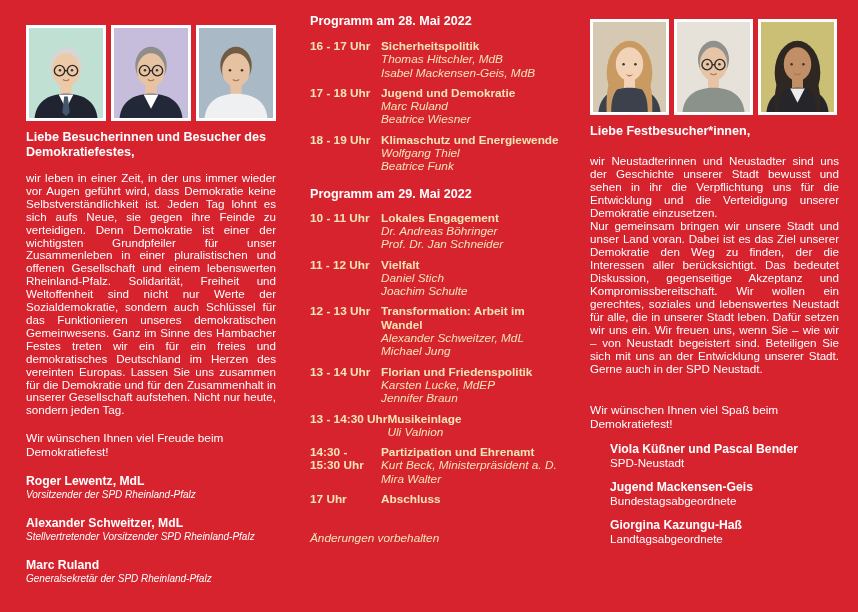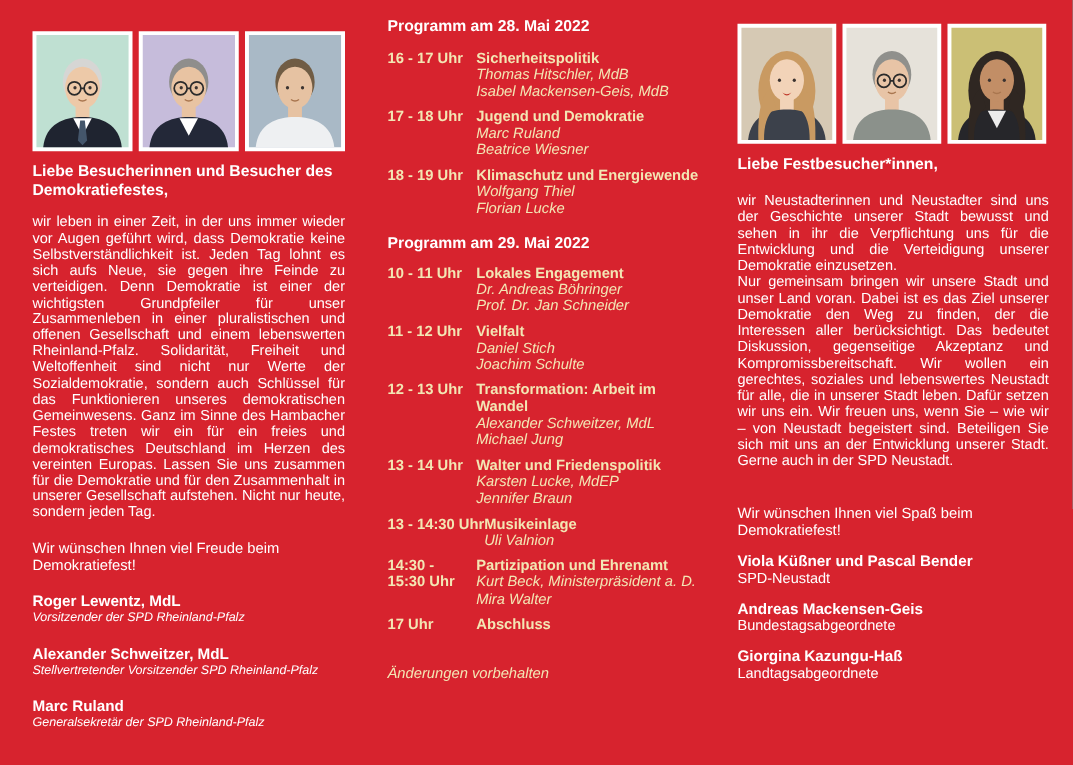--- a/index.html
+++ b/index.html
@@ -19,21 +19,21 @@
   .photo{width:80px;height:96px;background:var(--photo-frame,#fff);padding:3px;box-sizing:border-box;flex:0 0 auto;}
   #col-right .photo{width:79px;}
   .photo svg{display:block;width:100%;height:100%;}
 
   .greeting{margin-top:9px;font-size:12.6px;font-weight:bold;line-height:15px;white-space:pre-line;}
   .body-text{margin-top:12px;font-size:11.6px;line-height:12.9px;text-align:justify;white-space:pre-line;hyphens:none;}
   #col-right .body-text{margin-top:15px;line-height:13px;}
   .closing{margin-top:14px;font-size:11.8px;line-height:14px;white-space:pre-line;}
   #col-right .closing{margin-top:28px;}
   .sig{margin-top:15px;}
-  #col-right .sig{margin-top:11px;}
+  #col-right .sig{margin-top:11px;margin-left:20px;}
   #col-right .sig + .sig{margin-top:10px;}
   .sig-name{font-size:12.2px;font-weight:bold;line-height:14px;}
   .sig-role{font-size:10px;font-style:italic;line-height:13px;}
   #col-right .sig-role{font-size:11.6px;font-style:normal;line-height:14px;}
 
   .prog-title{font-size:12.6px;font-weight:bold;line-height:15px;margin:0 0 11px 0;}
   .prog-title.second{margin-top:13px;margin-bottom:10px;}
   .prog-row{display:flex;margin-bottom:7px;}
   .prog-time{flex:0 0 71px;font-size:11.8px;font-weight:bold;line-height:13.3px;color:var(--accent-yellow,#f3e6b4);white-space:pre;}
   .prog-info{flex:1;}
@@ -134,21 +134,21 @@
         <div class="prog-topic">Jugend und Demokratie</div>
         <div class="prog-speaker">Marc Ruland</div>
         <div class="prog-speaker">Beatrice Wiesner</div>
       </div>
     </div>
     <div class="prog-row">
       <div class="prog-time">18 - 19 Uhr</div>
       <div class="prog-info">
         <div class="prog-topic">Klimaschutz und Energiewende</div>
         <div class="prog-speaker">Wolfgang Thiel</div>
-        <div class="prog-speaker">Florian Lucke</div>
+        <div class="prog-speaker">Beatrice Funk</div>
       </div>
     </div>
 
     <div class="prog-title second">Programm am 29. Mai 2022</div>
 
     <div class="prog-row">
       <div class="prog-time">10 - 11 Uhr</div>
       <div class="prog-info">
         <div class="prog-topic">Lokales Engagement</div>
         <div class="prog-speaker">Dr. Andreas Böhringer</div>
@@ -167,21 +167,21 @@
       <div class="prog-time">12 - 13 Uhr</div>
       <div class="prog-info">
         <div class="prog-topic">Transformation: Arbeit im Wandel</div>
         <div class="prog-speaker">Alexander Schweitzer, MdL</div>
         <div class="prog-speaker">Michael Jung</div>
       </div>
     </div>
     <div class="prog-row">
       <div class="prog-time">13 - 14 Uhr</div>
       <div class="prog-info">
-        <div class="prog-topic">Walter und Friedenspolitik</div>
+        <div class="prog-topic">Florian und Friedenspolitik</div>
         <div class="prog-speaker">Karsten Lucke, MdEP</div>
         <div class="prog-speaker">Jennifer Braun</div>
       </div>
     </div>
     <div class="prog-row">
       <div class="prog-time">13 - 14:30 Uhr</div>
       <div class="prog-info">
         <div class="prog-topic">Musikeinlage</div>
         <div class="prog-speaker">Uli Valnion</div>
       </div>
@@ -257,21 +257,21 @@
     <div class="greeting">Liebe Festbesucher*innen,</div>
     <div class="body-text">wir Neustadterinnen und Neustadter sind uns der Geschichte unserer Stadt bewusst und sehen in ihr die Verpflichtung uns für die Entwicklung und die Verteidigung unserer Demokratie einzusetzen.
 Nur gemeinsam bringen wir unsere Stadt und unser Land voran. Dabei ist es das Ziel unserer Demokratie den Weg zu finden, der die Interessen aller berücksichtigt. Das bedeutet Diskussion, gegenseitige Akzeptanz und Kompromissbereitschaft. Wir wollen ein gerechtes, soziales und lebenswertes Neustadt für alle, die in unserer Stadt leben. Dafür setzen wir uns ein. Wir freuen uns, wenn Sie – wie wir – von Neustadt begeistert sind. Beteiligen Sie sich mit uns an der Entwicklung unserer Stadt. Gerne auch in der SPD Neustadt.</div>
     <div class="closing">Wir wünschen Ihnen viel Spaß beim
 Demokratiefest!</div>
     <div class="sig">
       <div class="sig-name">Viola Küßner und Pascal Bender</div>
       <div class="sig-role">SPD-Neustadt</div>
     </div>
     <div class="sig">
-      <div class="sig-name">Andreas Mackensen-Geis</div>
+      <div class="sig-name">Jugend Mackensen-Geis</div>
       <div class="sig-role">Bundestagsabgeordnete</div>
     </div>
     <div class="sig">
       <div class="sig-name">Giorgina Kazungu-Haß</div>
       <div class="sig-role">Landtagsabgeordnete</div>
     </div>
   </div>
 
 </div>
 

